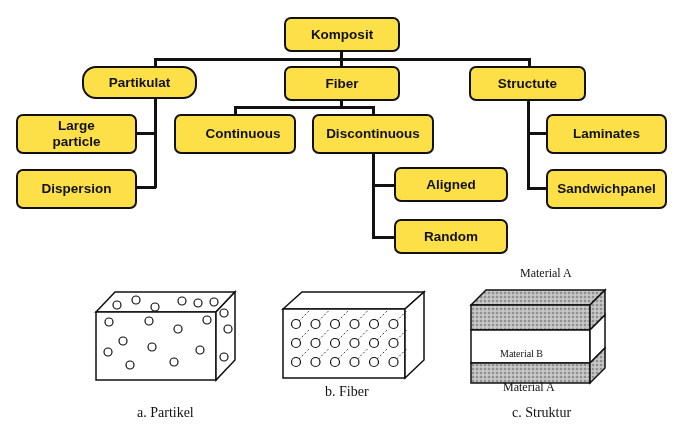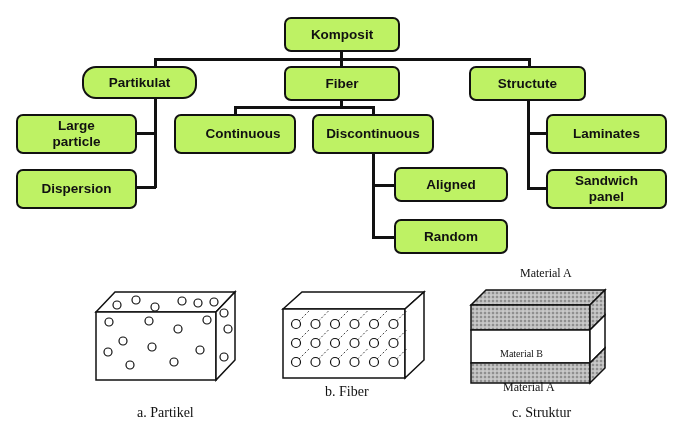--- a/index.html
+++ b/index.html
@@ -1,17 +1,17 @@
 <!DOCTYPE html>
 <html><head>
 <meta charset="utf-8">
 <style>
   html, body { margin:0; padding:0; background:#ffffff; }
   body { width:692px; height:444px; position:relative; overflow:hidden; font-family:"Liberation Sans", sans-serif; }
-  .node { position:absolute; box-sizing:border-box; background:#bef264; border:2.5px solid #111; border-radius:7px;
+  .node { position:absolute; box-sizing:border-box; background:#fde047; border:2.5px solid #111; border-radius:7px;
           display:flex; align-items:center; justify-content:center; text-align:center;
           font-family:"Liberation Sans", sans-serif; font-weight:bold; font-size:13.5px; line-height:16px; color:#111; }
   .line { position:absolute; background:#111; }
   .cap { position:absolute; font-family:"Liberation Serif", serif; font-size:14px; color:#111; }
 </style>
 </head>
 <body>
 
 <div class="line" style="left:340px;top:50px;width:2.5px;height:16px;"></div>
 <div class="line" style="left:154px;top:58px;width:376px;height:2.5px;"></div>
@@ -45,21 +45,21 @@
   <span>particle</span>
 </div>
 <div class="node" style="left:16px;top:169px;width:121px;height:40px;flex-direction:row;">
   <span>Dispersion</span>
 </div>
 <div class="node" style="left:174px;top:114px;width:122px;height:40px;padding-left:16px;">Continuous</div>
 <div class="node" style="left:312px;top:114px;width:122px;height:40px;">Discontinuous</div>
 <div class="node" style="left:394px;top:167px;width:114px;height:35px;">Aligned</div>
 <div class="node" style="left:394px;top:219px;width:114px;height:35px;">Random</div>
 <div class="node" style="left:546px;top:114px;width:121px;height:40px;">Laminates</div>
-<div class="node" style="left:546px;top:169px;width:121px;height:40px;flex-direction:column;">
+<div class="node" style="left:546px;top:169px;width:121px;height:40px;flex-direction:row;">
   <span>Sandwich</span>
   <span>panel</span>
 </div>
 
 <svg width="692" height="444" style="position:absolute;left:0;top:0;pointer-events:none;">
   <defs>
     <pattern id="speckle" width="4" height="4" patternUnits="userSpaceOnUse">
       <rect width="4" height="4" fill="#bdbdbd"></rect>
       <circle cx="1" cy="1" r="0.8" fill="#555"></circle>
       <circle cx="3" cy="3" r="0.6" fill="#eee"></circle>

